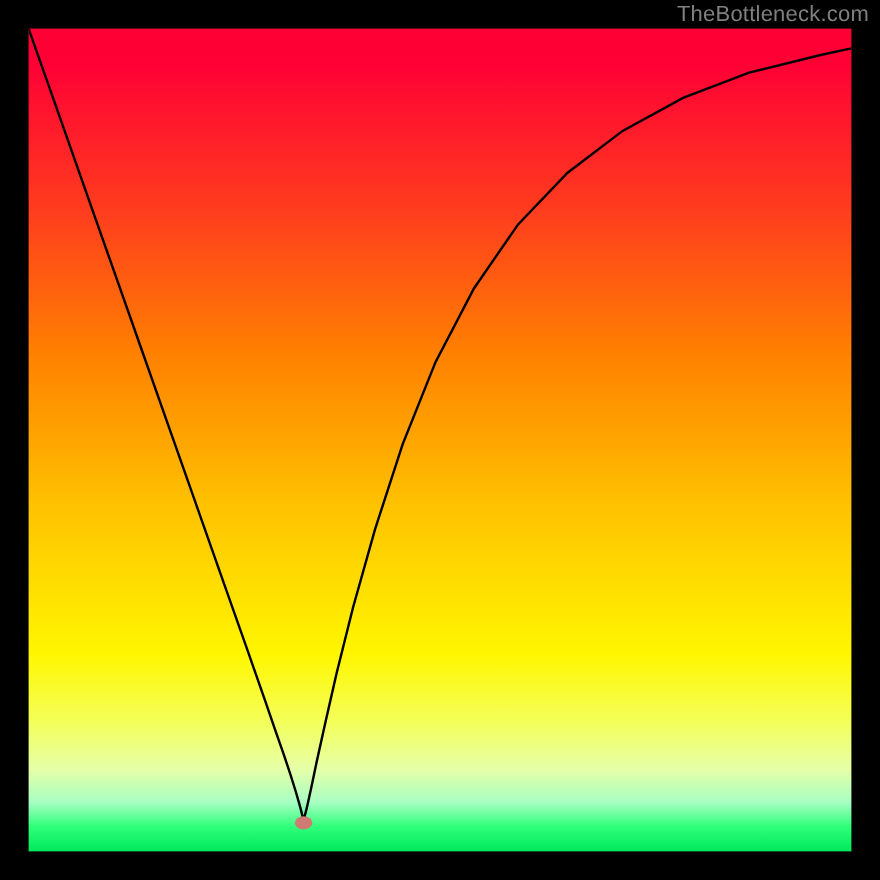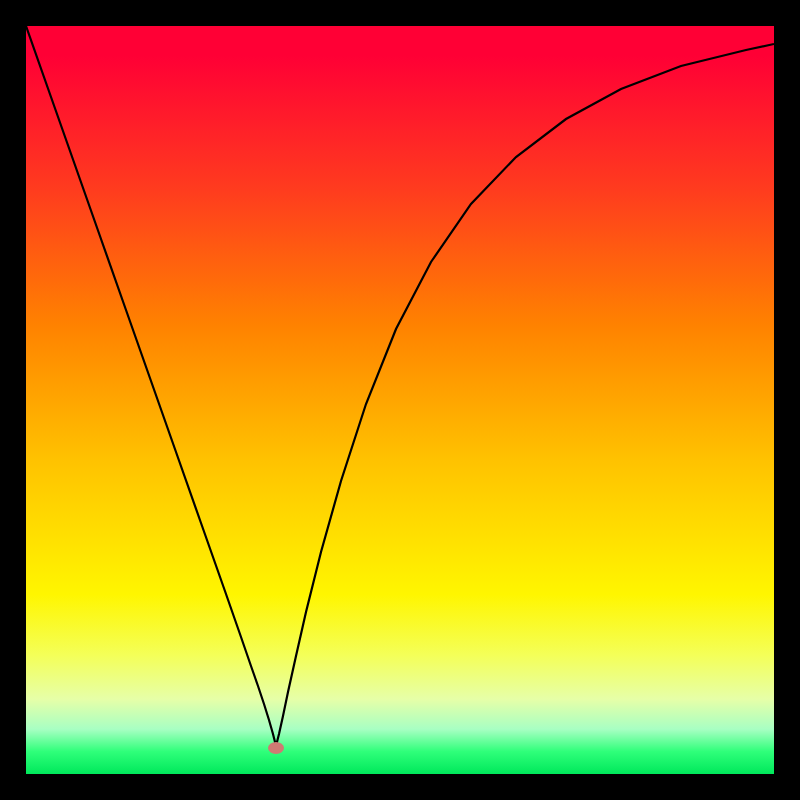--- a/index.html
+++ b/index.html
@@ -62,20 +62,21 @@
     color: #808080;
     font-size: 20px;
     font-weight: 500;
     letter-spacing: 0.2px;
   }
 </style>
 </head>
 <body>
 
 <div class="frame">
+  <div class="watermark">TheBottleneck.com</div>
 
   <div class="plot-area">
     <svg viewBox="0 0 748 748">
       <path fill="none" stroke="#000000" stroke-width="2.2" d="M0 0 L25 71 L50 142 L75 213 L100 284 L125 355 L150 426 L175 497 L200 568 L215 611 L225 640 L232 660 L238 678 L243 694 L247 708 L250 720 L253 708 L257 690 L262 666 L270 630 L280 586 L295 526 L315 455 L340 378 L370 303 L405 236 L445 178 L490 131 L540 93 L595 63 L655 40 L720 24 L748 18" id="curve-path"></path>
     </svg>
     <div class="marker" id="vertex-marker" style="left: 250px; top: 722px; background: rgb(207, 122, 115);"></div>
   </div>
 </div>
 
 </body></html>

